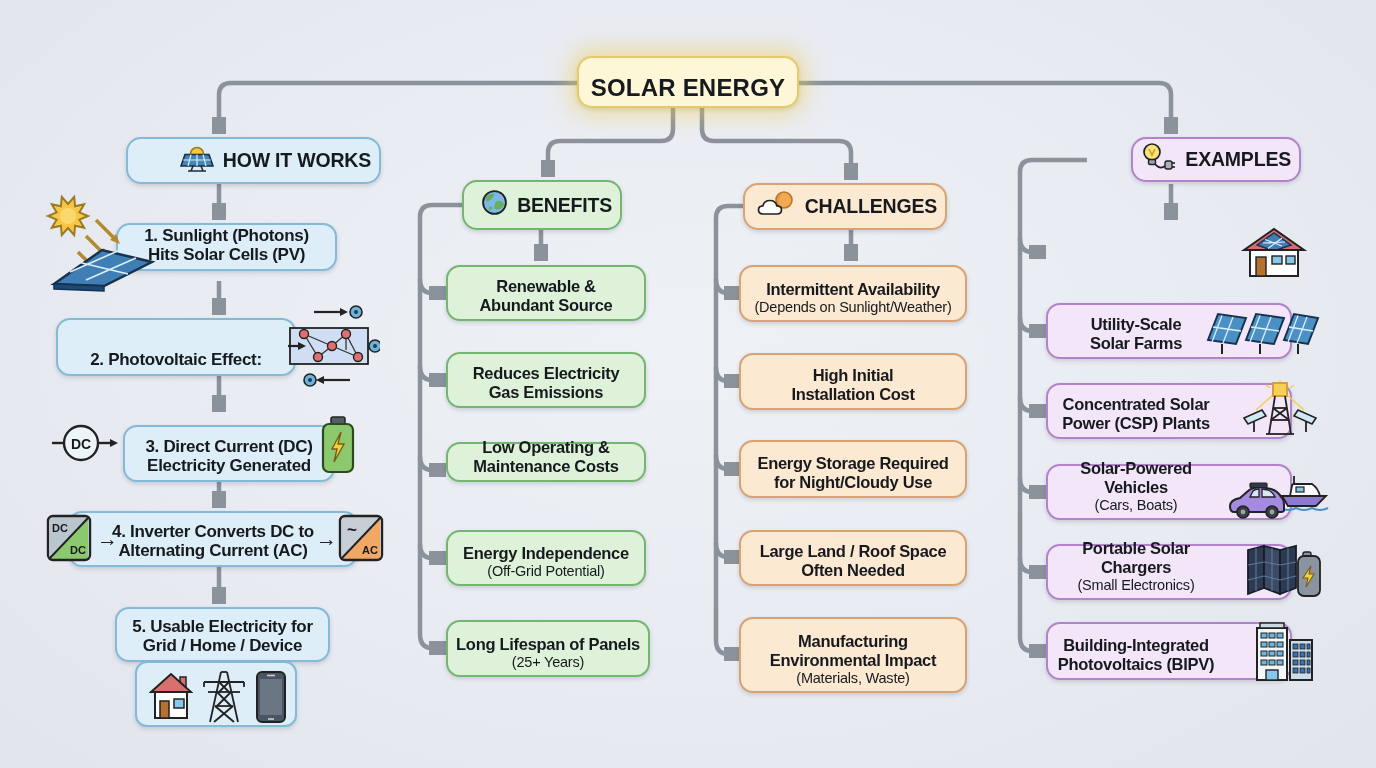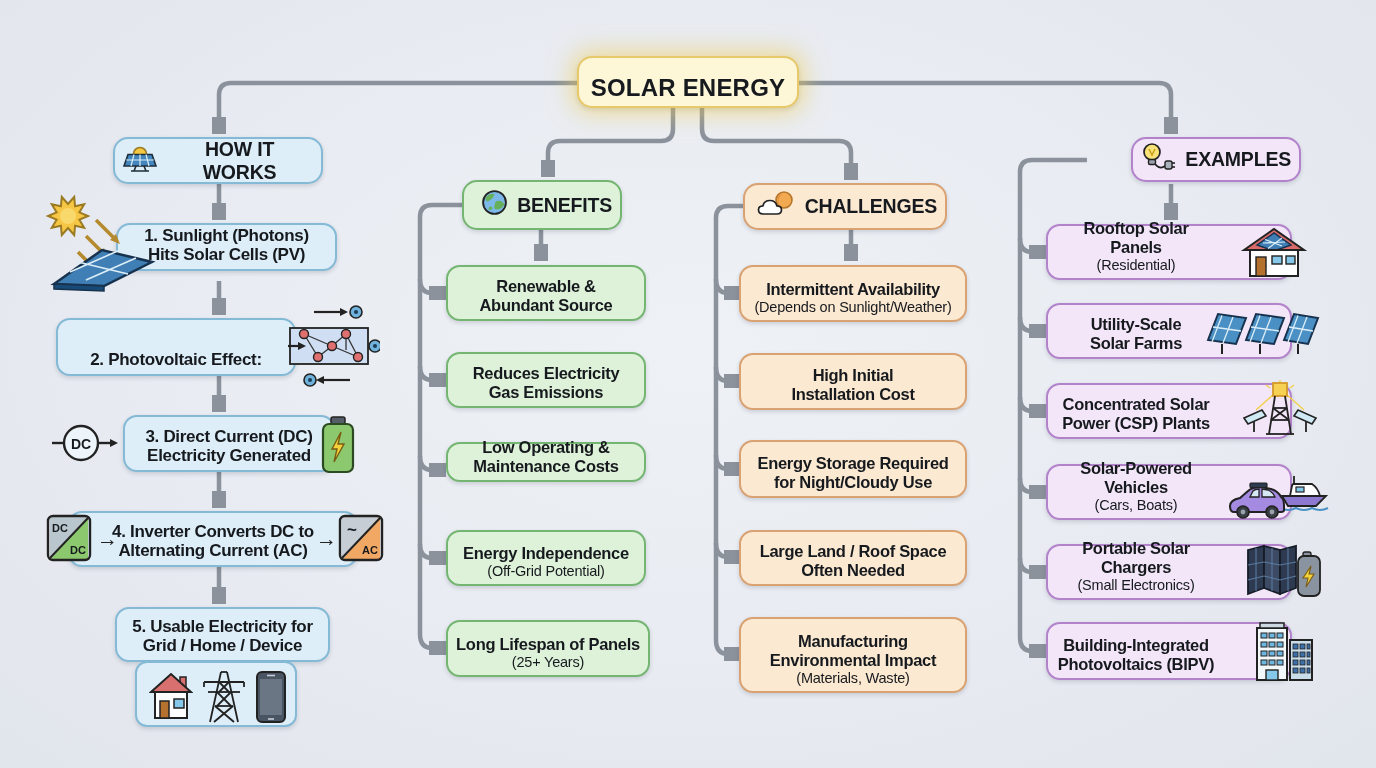--- a/index.html
+++ b/index.html
@@ -79,42 +79,42 @@
     <path d="M1020 397 Q1020 411 1032 411 H1038" marker-end="url(#ah)"></path>
     <path d="M1020 478 Q1020 492 1032 492 H1038" marker-end="url(#ah)"></path>
     <path d="M1020 558 Q1020 572 1032 572 H1038" marker-end="url(#ah)"></path>
     <path d="M1020 637 Q1020 651 1032 651 H1038" marker-end="url(#ah)"></path>
   </svg>
 
   <div class="node root" style="left:577px;top:56px;width:222px;height:52px">
     <span>SOLAR ENERGY</span>
   </div>
 
-  <div class="node hdr blue col1" style="left:113px;top:137px;width:210px;height:47px">
+  <div class="node hdr blue col1" style="left:126px;top:137px;width:255px;height:47px">
     <span class="hicon">
       <svg width="34" height="27" viewBox="0 0 34 27">
         <circle cx="17" cy="9" r="6.5" fill="#f5c842" stroke="#9c7a22" stroke-width="1.6"></circle>
         <polygon points="5,9.5 29,9.5 33,21 1,21" fill="#4286bd" stroke="#1d2c3a" stroke-width="1.6"></polygon>
         <path d="M11,9.5 L8,21 M17,9.5 L17,21 M23,9.5 L26,21 M3.2,15 L30.8,15" stroke="#dceef8" stroke-width="1.2" fill="none"></path>
         <path d="M13,21 L11,26 M21,21 L23,26 M8,26 L26,26" stroke="#1d2c3a" stroke-width="1.6"></path>
       </svg>
     </span>
     <span>HOW IT WORKS</span>
   </div>
 
   <div class="node blue col1" style="left:116px;top:223px;width:221px;height:48px">
     <span class="l">1. Sunlight (Photons)</span>
     <span class="l">Hits Solar Cells (PV)</span>
   </div>
 
   <div class="node blue col1" style="left:56px;top:318px;width:240px;height:58px">
     <span class="l">2. Photovoltaic Effect:</span>
   </div>
 
-  <div class="node blue col1" style="left:123px;top:415px;width:212px;height:57px">
+  <div class="node blue col1" style="left:123px;top:425px;width:212px;height:57px">
     <span class="l">3. Direct Current (DC)</span>
     <span class="l">Electricity Generated</span>
   </div>
 
   <div class="node blue col1" style="left:68px;top:511px;width:290px;height:56px">
     <span class="l">4. Inverter Converts DC to</span>
     <span class="l">Alternating Current (AC)</span>
   </div>
 
   <div class="node blue col1" style="left:115px;top:607px;width:215px;height:55px">
@@ -338,24 +338,20 @@
         <rect x="8.5" y="17.5" width="7" height="5" rx="1.5" fill="#9aa2ac" stroke="#222" stroke-width="1.4"></rect>
         <path d="M15,22 Q20,28 25,24" stroke="#222" stroke-width="1.7" fill="none"></path>
         <rect x="25" y="19" width="7" height="8" rx="2" fill="#aab2bc" stroke="#222" stroke-width="1.4"></rect>
         <line x1="32" y1="21" x2="35" y2="21" stroke="#222" stroke-width="1.6"></line>
         <line x1="32" y1="25" x2="35" y2="25" stroke="#222" stroke-width="1.6"></line>
       </svg>
     </span>
     <span>EXAMPLES</span>
   </div>
 
-  <div class="node purple ex" style="left:1046px;top:224px;width:246px;height:56px">
-    <span class="l">Rooftop Solar Panels</span>
-    <span class="sub">(Residential)</span>
-  </div>
   <div class="node purple ex" style="left:1046px;top:303px;width:246px;height:56px">
     <span class="l">Utility-Scale</span>
     <span class="l">Solar Farms</span>
   </div>
   <div class="node purple ex" style="left:1046px;top:383px;width:246px;height:56px">
     <span class="l">Concentrated Solar</span>
     <span class="l">Power (CSP) Plants</span>
   </div>
   <div class="node purple ex" style="left:1046px;top:464px;width:246px;height:56px">
     <span class="l">Solar-Powered Vehicles</span>

